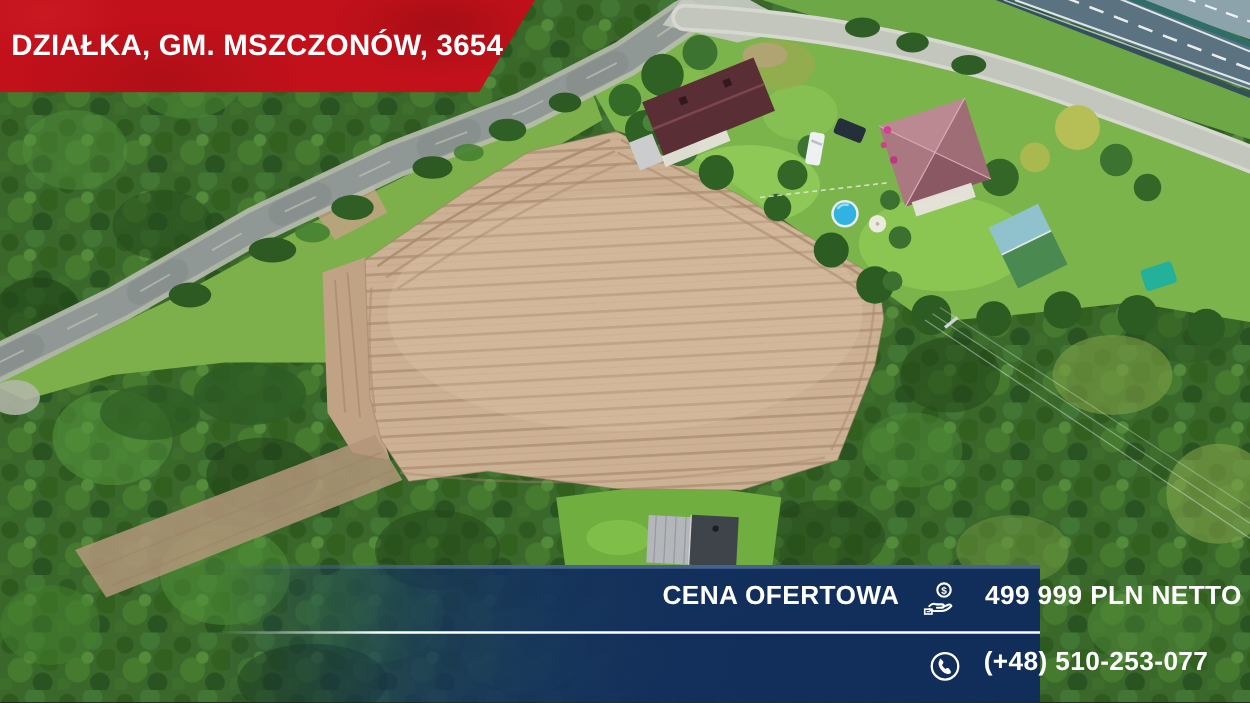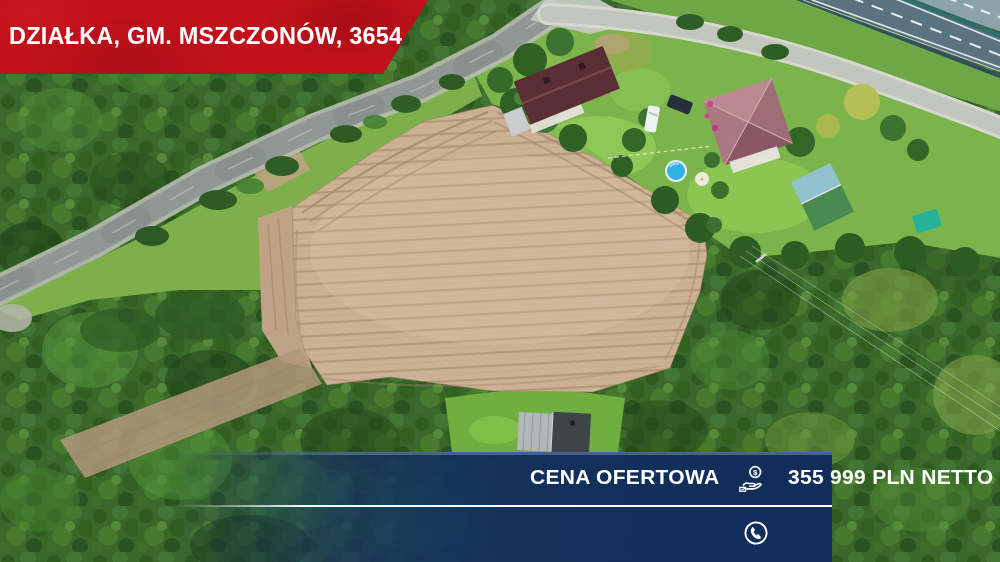--- a/index.html
+++ b/index.html
@@ -261,25 +261,26 @@
     <span class="ib-label r1">CENA OFERTOWA</span>
     <span class="ib-icon icon-money">
       <svg width="30" height="30" viewBox="0 0 28 28">
         <circle cx="17" cy="7.5" r="5" fill="none" stroke="#fff" stroke-width="1.6"></circle>
         <text x="17" y="10.3" font-size="7.5" font-weight="bold" fill="#fff" text-anchor="middle" font-family="Liberation Sans, sans-serif">$</text>
         <path d="M6,19.5 q2.5,-2.6 5,-1.3 l4.6,0 a1.3,1.3 0 0 1 0,2.6 l-3.9,0 m4.1,-0.5 l4.4,-1.8 q1.8,-0.7 2.3,0.9 q-3.4,3.6 -7.8,3.8 l-5.2,0 q-2,0 -3.5,-1.4" fill="none" stroke="#fff" stroke-width="1.5" stroke-linecap="round" stroke-linejoin="round"></path>
         <rect x="2.6" y="21.8" width="5.4" height="3.6" fill="none" stroke="#fff" stroke-width="1.2"></rect>
         <path d="M4,23.6 L6.8,23.6" stroke="#fff" stroke-width="1"></path>
       </svg>
     </span>
-    <span class="ib-value r1">355 999 PLN NETTO</span>
+    <span class="ib-value r1">499 999 PLN NETTO</span>
 
     <div class="divider"></div>
 
     <span class="ib-icon icon-phone">
       <svg width="26" height="26" viewBox="0 0 26 26">
         <circle cx="13" cy="13" r="10.6" fill="none" stroke="#fff" stroke-width="1.8"></circle>
         <path d="M9.3,7.6 c-1.7,1.3 -2,3.7 -0.6,6.3 c1.3,2.6 3.6,4.6 6.3,5.2 c2.1,0.5 3.4,-1.1 2.5,-2.4 l-1.2,-1.7 c-0.5,-0.8 -1.6,-0.9 -2.3,-0.3 l-0.7,0.5 c-1.2,-0.9 -2.2,-2.1 -2.7,-3.4 l0.6,-0.6 c0.7,-0.6 0.7,-1.7 0.1,-2.4 l-1.4,-1.5 c-0.45,-0.5 -1.1,-0.3 -1.6,0.3 z" fill="#fff"></path>
       </svg>
     </span>
+    <span class="ib-value r2">(+48) 510-253-077</span>
   </div>
 
 </div>
 
 </body></html>

